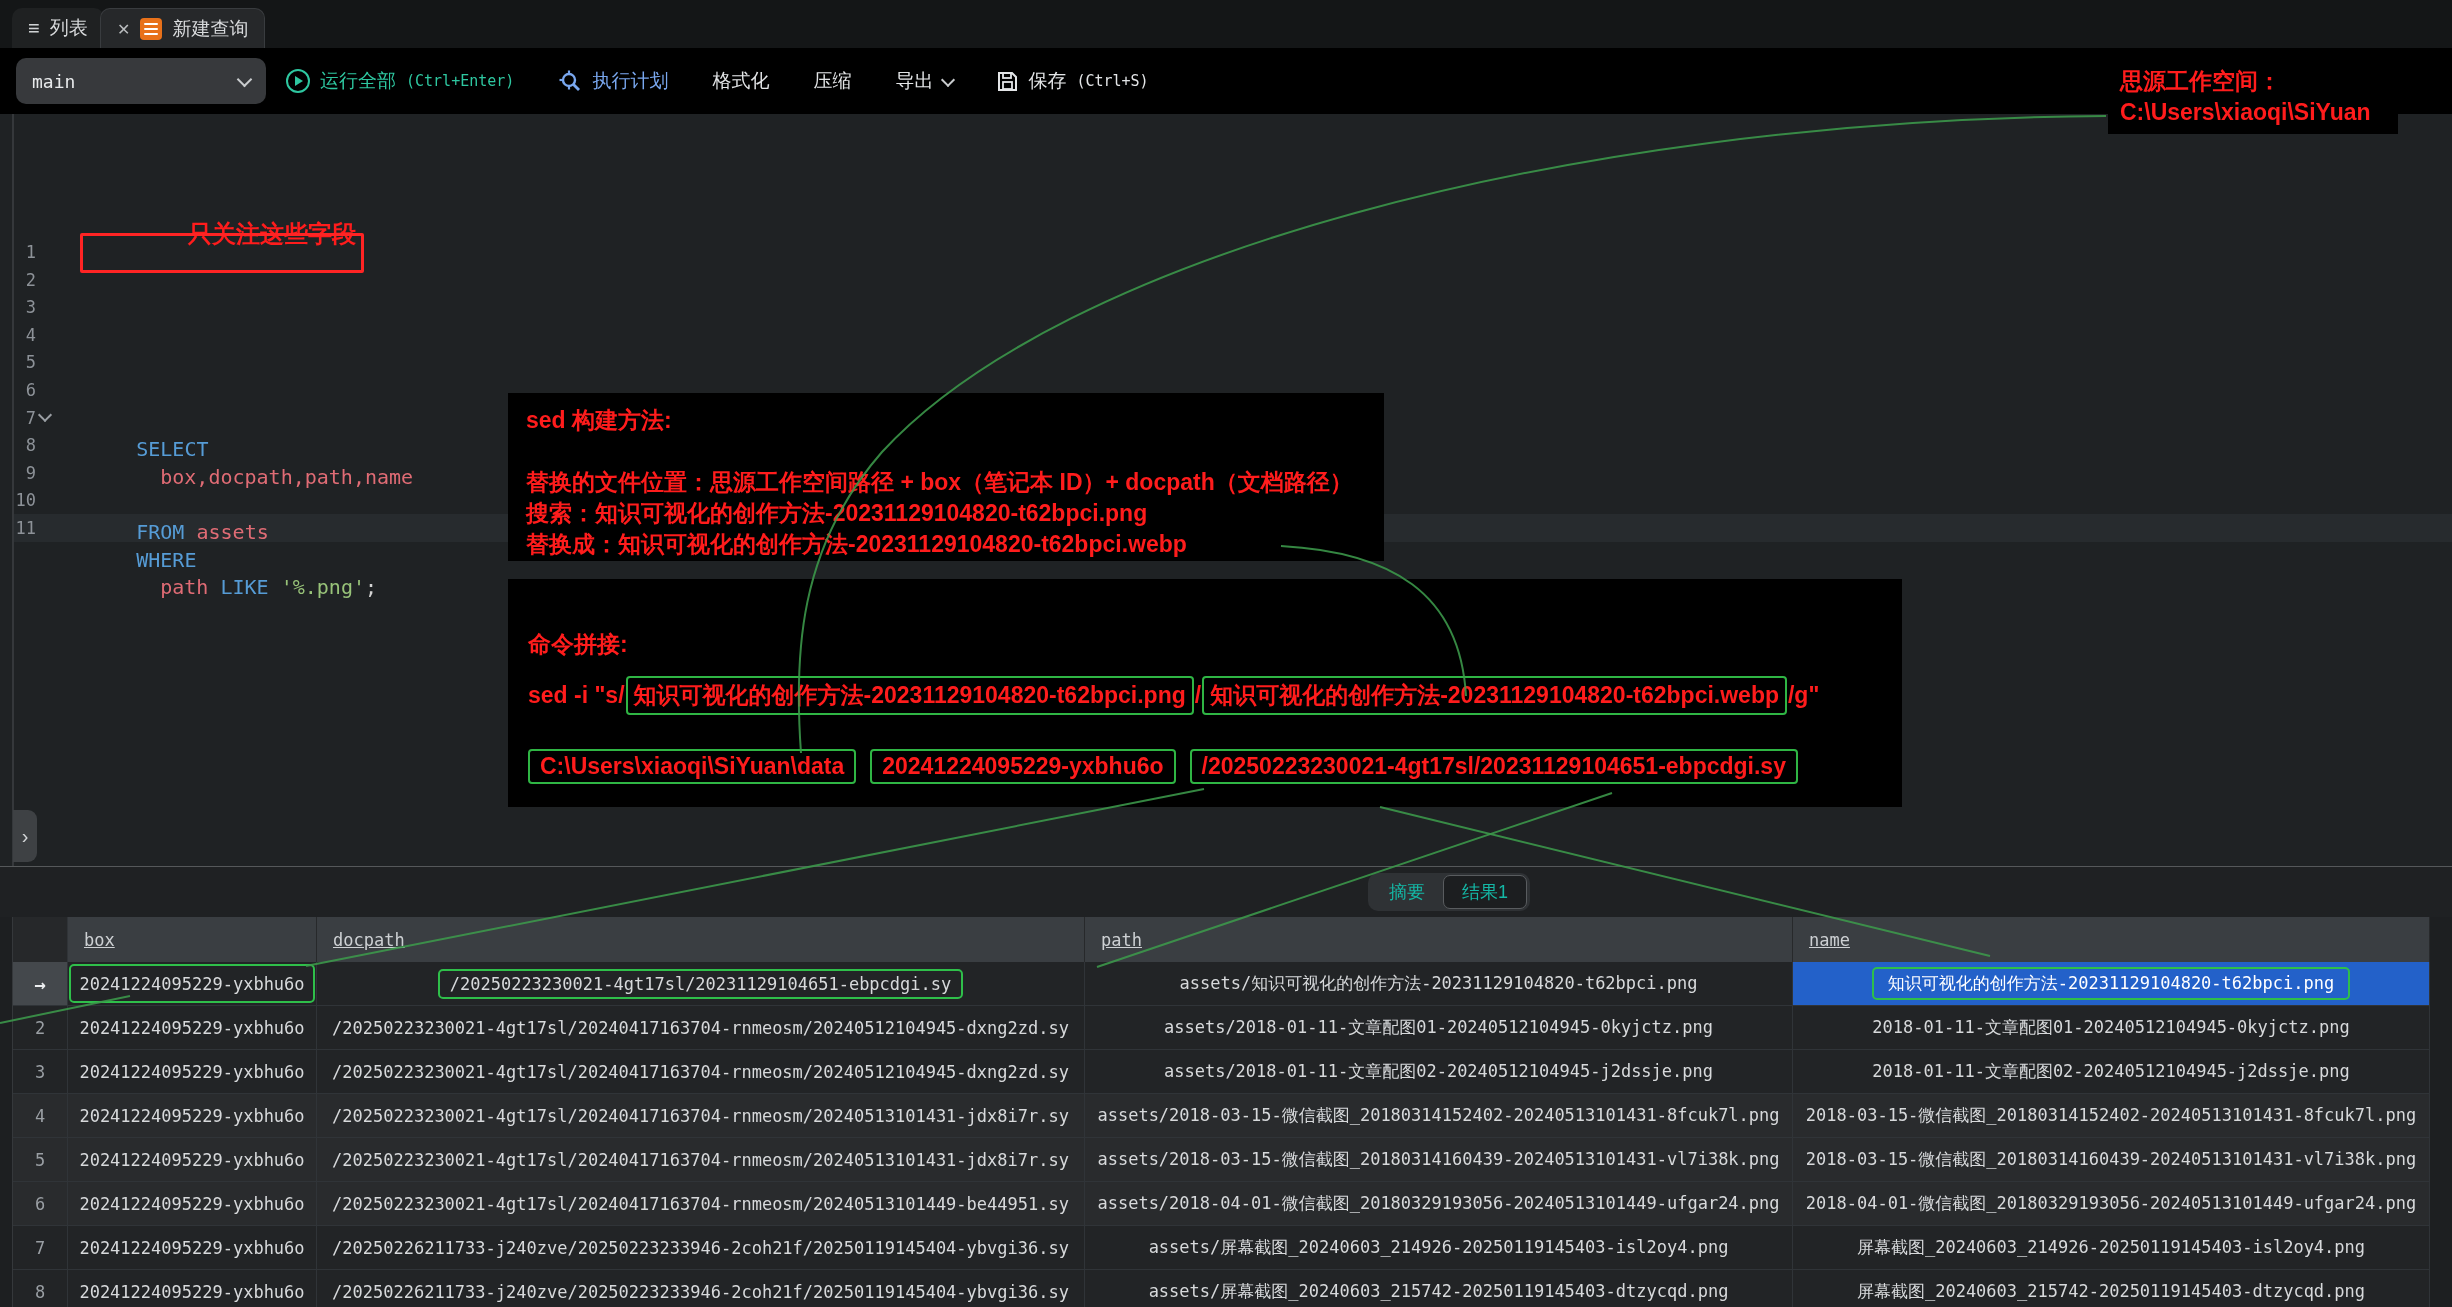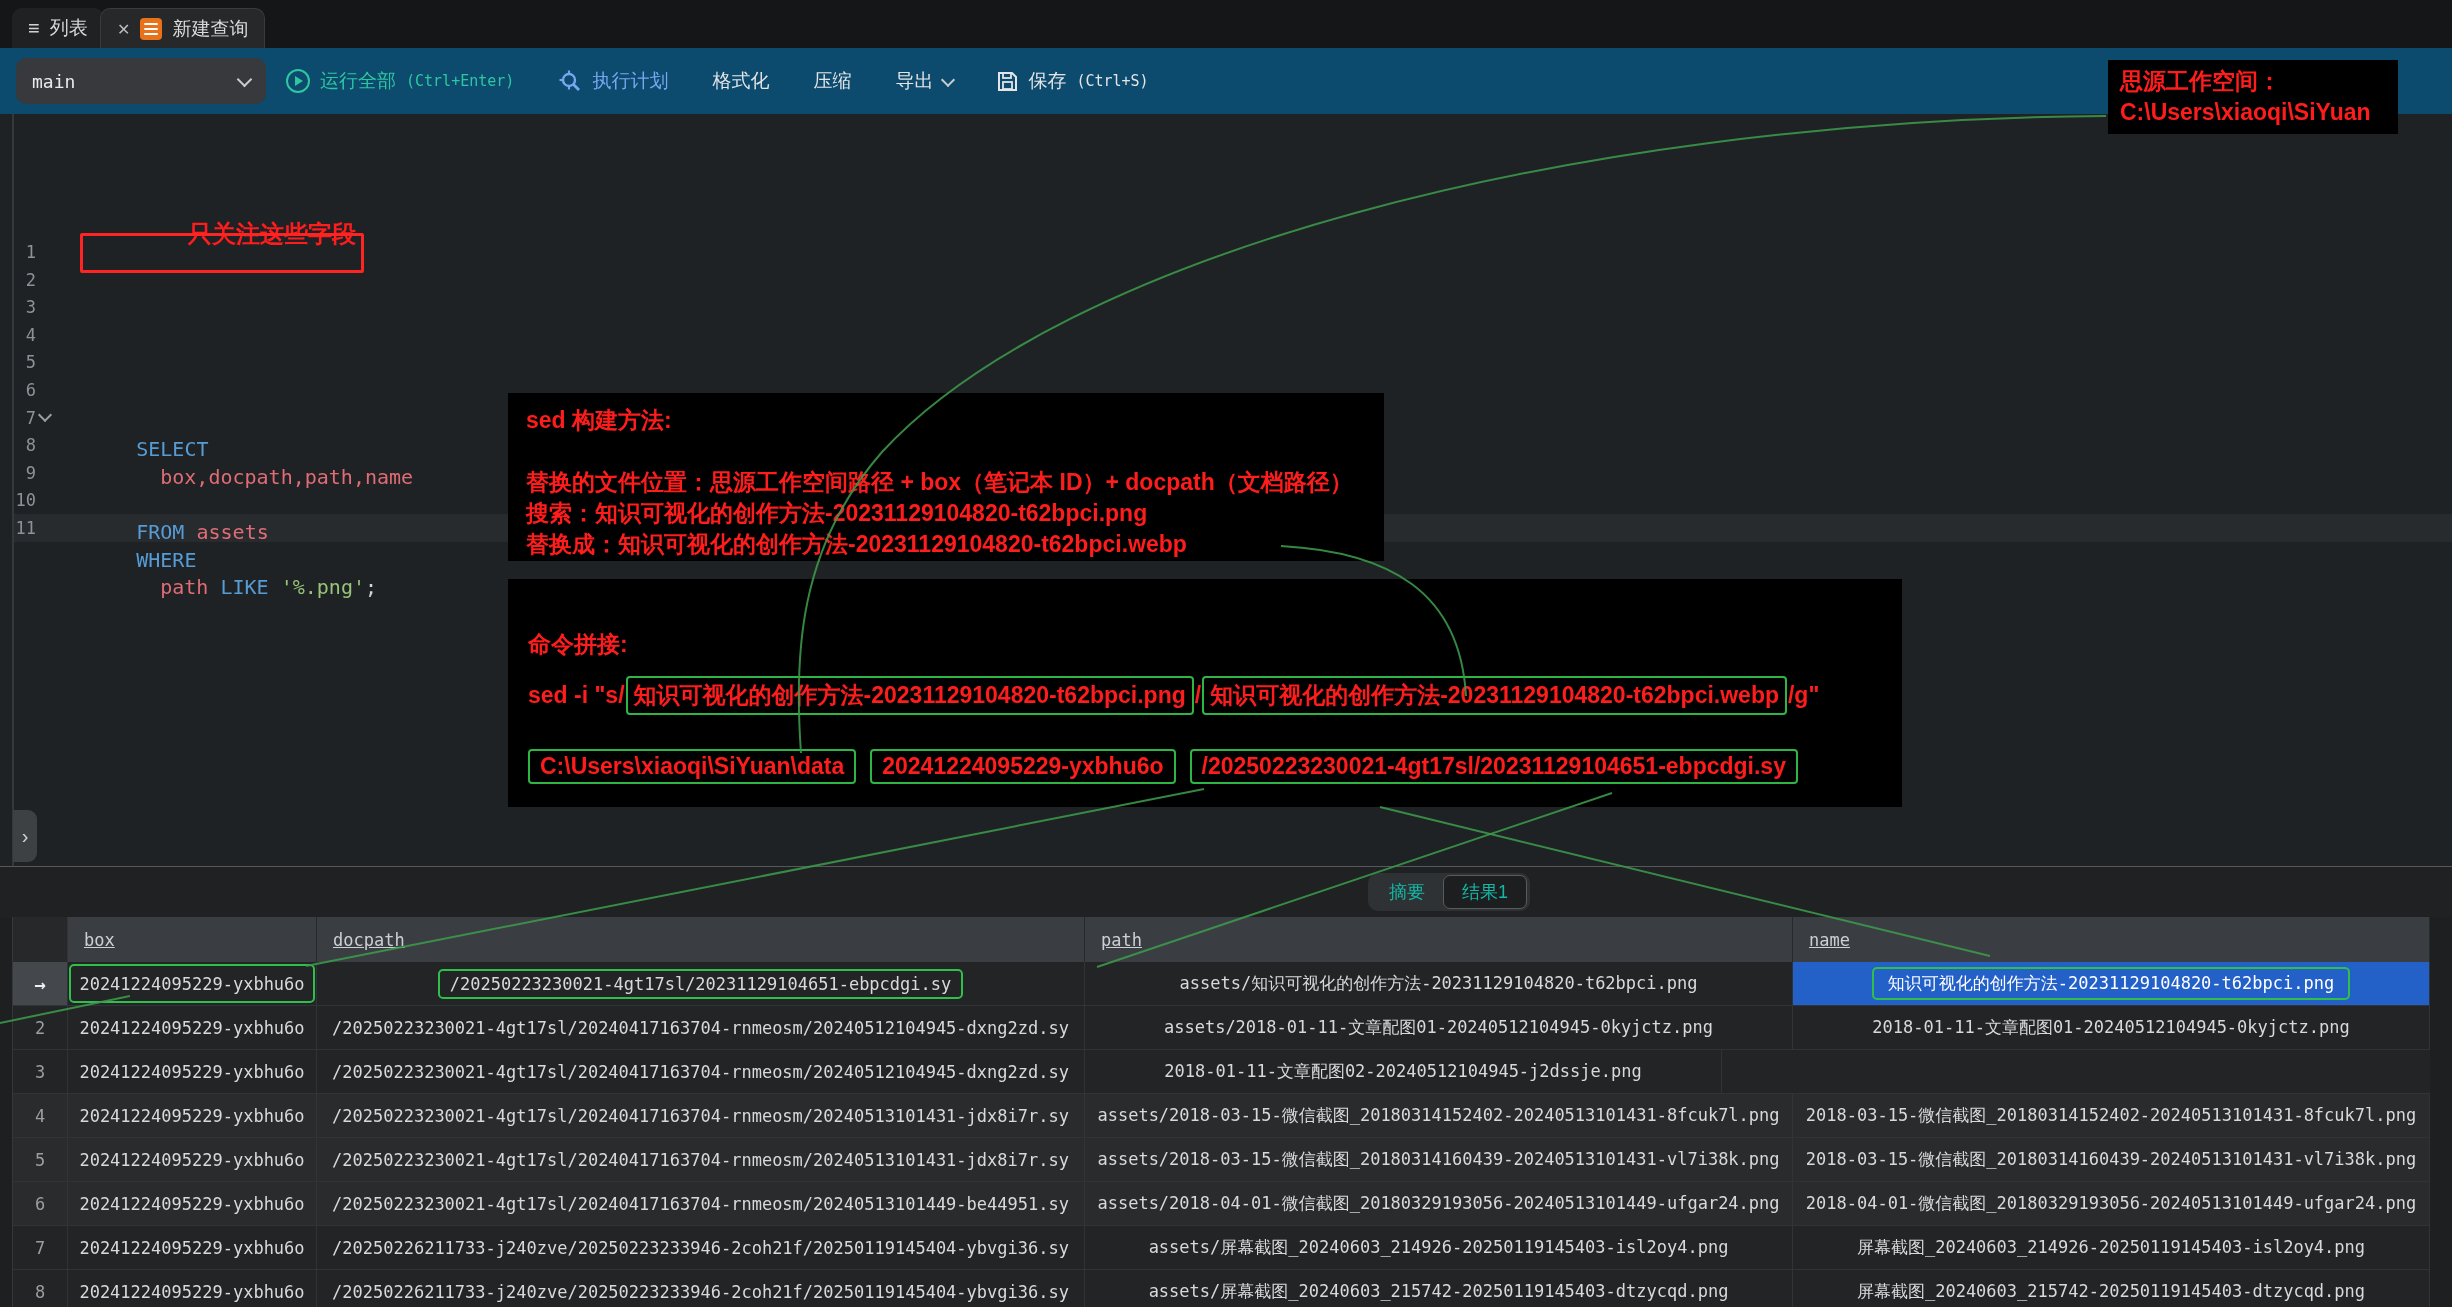--- a/index.html
+++ b/index.html
@@ -12,21 +12,21 @@
        padding:0 16px;border-radius:10px 10px 0 0;font-size:19px;color:#d8dadc;cursor:pointer;}
   .tab-inactive{left:12px;background:#1f2122;}
   .tab-active{left:100px;background:#26282a;border:1px solid #393c3f;border-bottom:none;}
   .hamburger{font-size:20px;color:#cfd2d4;}
   .close-x{font-size:16px;color:#b9bcbe;}
   .sqlicon{width:22px;height:22px;border-radius:4px;background:#e8711a;display:flex;
            flex-direction:column;justify-content:center;gap:3px;padding:0 4px;box-sizing:border-box;}
   .sqlicon i{display:block;height:2px;background:#fff;border-radius:1px;}
 
   
-  .toolbar{position:absolute;left:0;top:48px;width:100%;height:66px;background:#0c4a6e;
+  .toolbar{position:absolute;left:0;top:48px;width:100%;height:66px;background:#000000;
            display:flex;align-items:center;border-bottom:1px solid #26292b;}
   .db-select{position:absolute;left:16px;top:10px;width:250px;height:46px;background:#37393c;
              border-radius:10px;display:flex;align-items:center;justify-content:space-between;
              padding:0 16px;box-sizing:border-box;font-family:"DejaVu Sans Mono",monospace;
              font-size:18px;color:#e8eaec;cursor:pointer;}
   .chev{width:9px;height:9px;border-right:2px solid #c9ccce;border-bottom:2px solid #c9ccce;
         transform:rotate(45deg);margin-top:-4px;}
   .tbgroup{position:absolute;left:286px;top:0;height:66px;display:flex;align-items:center;gap:44px;}
   .tb-btn{display:flex;align-items:center;gap:10px;font-size:19px;color:#e3e5e7;cursor:pointer;white-space:nowrap;}
   .hint{font-family:"DejaVu Sans Mono",monospace;font-size:15px;}
@@ -267,20 +267,21 @@
           <div class="td gut" style="width: 55px; justify-content: center;">2</div>
           <div class="td" style="width: 249px;">20241224095229-yxbhu6o</div>
           <div class="td" style="width: 768px;">/20250223230021-4gt17sl/20240417163704-rnmeosm/20240512104945-dxng2zd.sy</div>
           <div class="td" style="width: 708px;">assets/2018-01-11-文章配图01-20240512104945-0kyjctz.png</div>
           <div class="td" style="width: 637px;">2018-01-11-文章配图01-20240512104945-0kyjctz.png</div>
         </div>
         <div class="trow">
           <div class="td gut" style="width: 55px; justify-content: center;">3</div>
           <div class="td" style="width: 249px;">20241224095229-yxbhu6o</div>
           <div class="td" style="width: 768px;">/20250223230021-4gt17sl/20240417163704-rnmeosm/20240512104945-dxng2zd.sy</div>
+          <div class="td" style="width: 708px;">assets/2018-01-11-文章配图02-20240512104945-j2dssje.png</div>
           <div class="td" style="width: 637px;">2018-01-11-文章配图02-20240512104945-j2dssje.png</div>
         </div>
         <div class="trow lite">
           <div class="td gut" style="width: 55px; justify-content: center;">4</div>
           <div class="td" style="width: 249px;">20241224095229-yxbhu6o</div>
           <div class="td" style="width: 768px;">/20250223230021-4gt17sl/20240417163704-rnmeosm/20240513101431-jdx8i7r.sy</div>
           <div class="td" style="width: 708px;">assets/2018-03-15-微信截图_20180314152402-20240513101431-8fcuk7l.png</div>
           <div class="td" style="width: 637px;">2018-03-15-微信截图_20180314152402-20240513101431-8fcuk7l.png</div>
         </div>
         <div class="trow lite">

